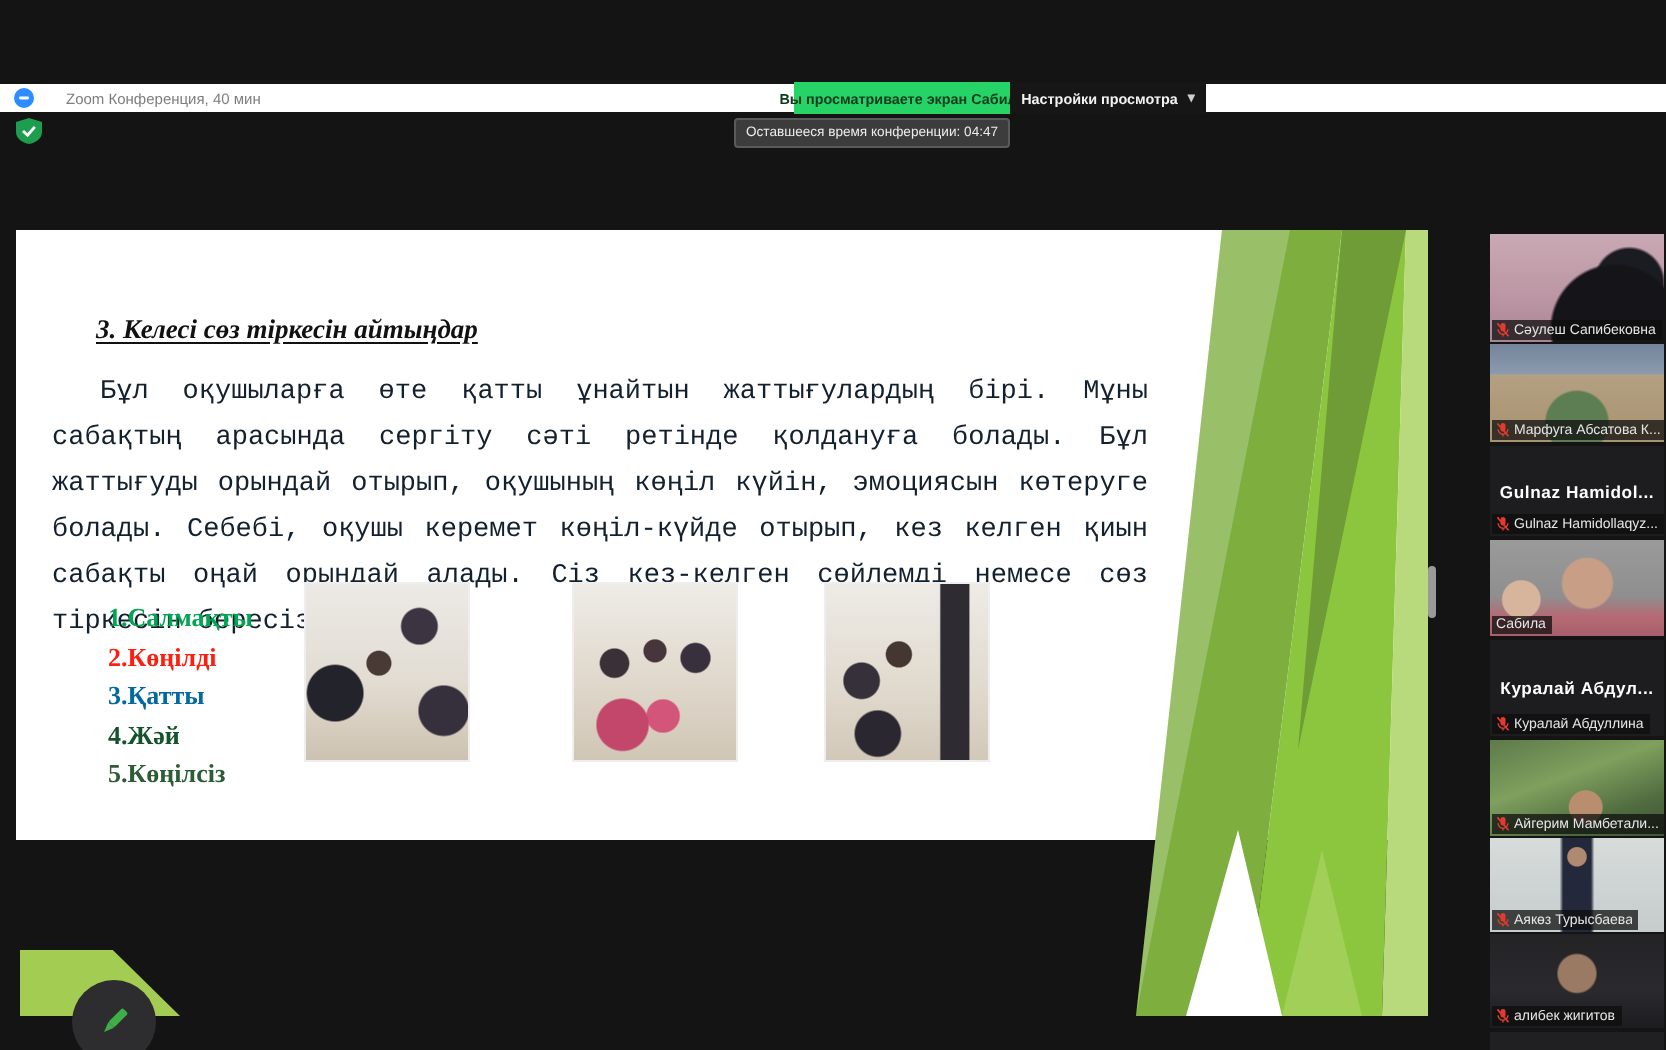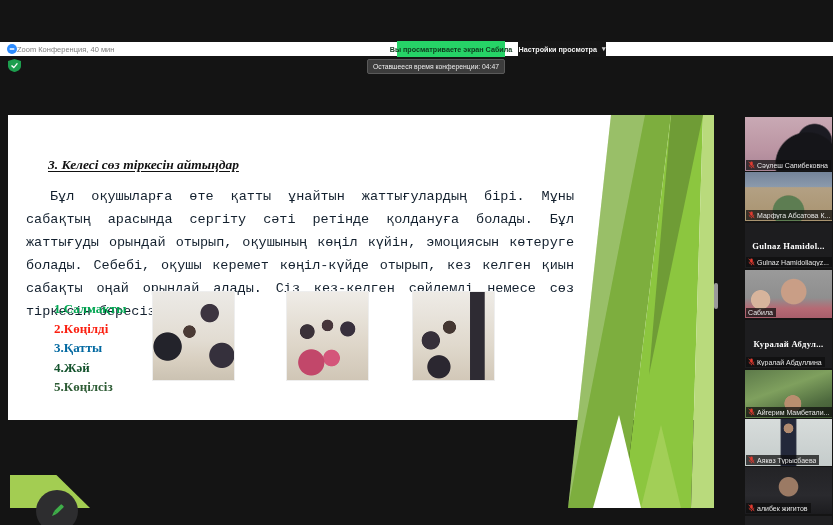--- a/index.html
+++ b/index.html
@@ -1,28 +1,28 @@
 <!DOCTYPE html>
 <html><head>
 <meta charset="utf-8">
 <style>
   html,body{margin:0;padding:0;background:#000;}
   #canvas{position:relative;width:833px;height:525px;background:#141414;overflow:hidden;
           font-family:"Liberation Sans",sans-serif;}
 
   
   .titlebar{position:absolute;left:0;top:42px;width:833px;height:14px;background:#ffffff;}
-  .tb-left{position:absolute;left:7px;top:42px;height:14px;display:flex;align-items:center;gap:0;text-align:center;}
+  .tb-left{position:absolute;left:7px;top:42px;height:14px;display:flex;align-items:center;gap:16px;text-align:center;}
   .tb-title{font-size:7.5px;color:#7e7e7e;white-space:nowrap;}
   .btn-viewing{position:absolute;left:397px;top:41px;width:108px;height:16px;background:#26d367;
                display:flex;align-items:center;justify-content:center;font-size:7.2px;font-weight:bold;
                color:#103a1e;white-space:nowrap;}
-  .btn-settings{position:absolute;left:505px;top:41px;width:88px;height:16px;background:#161616;
+  .btn-settings{position:absolute;left:505px;top:41px;width:98px;height:16px;background:#161616;
                 display:flex;align-items:center;justify-content:center;gap:5px;font-size:7.2px;
-                font-weight:bold;color:#f2f2f2;white-space:nowrap;margin-left:13px;}
+                font-weight:bold;color:#f2f2f2;white-space:nowrap;}
   .chev{color:#cfcfcf;font-size:7px;}
   .tooltip{position:absolute;left:367px;top:59px;height:13px;padding:0 5px;background:#3c3c3c;
            border:1px solid #5a5a5a;border-radius:2px;display:flex;align-items:center;
            font-size:6.8px;color:#ececec;white-space:nowrap;}
   .shield{position:absolute;left:8px;top:59px;}
 
   
   .slide{position:absolute;left:8px;top:115px;width:706px;height:305px;background:#ffffff;}
   .deco{position:absolute;right:0;top:0;width:161px;height:393px;}
   .wedge{position:absolute;left:2px;top:360px;width:80px;height:33px;background:#a3cd52;
@@ -82,21 +82,21 @@
   .v6{background:
     radial-gradient(circle at 55% 70%,#b98e6f 0 14%,rgba(0,0,0,0) 15%),
     linear-gradient(160deg,#5d7a4a 0%,#7fa05e 40%,#4f6b3f 75%,#3f5733 100%);}
   .v7{background:
     radial-gradient(circle at 50% 20%,#b08a70 0 8%,rgba(0,0,0,0) 9%),
     linear-gradient(90deg,rgba(0,0,0,0) 40%,#23283a 42%,#23283a 58%,rgba(0,0,0,0) 60%),
     linear-gradient(180deg,#d7dcdb 0%,#c5cccb 100%);}
   .v8{background:
     radial-gradient(circle at 50% 42%,#9b7a64 0 18%,rgba(0,0,0,0) 20%),
     linear-gradient(180deg,#232326 0%,#2a2a2e 60%,#1c1c1f 100%);}
-  .blank{position:absolute;inset:0;background:#1d1d1f;display:flex;align-items:center;justify-content:center;font-family:Liberation Serif, serif;}
+  .blank{position:absolute;inset:0;background:#1d1d1f;display:flex;align-items:center;justify-content:center;}
   .centername{font-size:8.6px;font-weight:bold;color:#fff;white-space:nowrap;letter-spacing:.3px;}
   .plate{position:absolute;left:1px;bottom:1px;max-width:82px;display:flex;align-items:center;gap:2px;
          background:rgba(14,14,14,.74);padding:1px 3px 1px 2px;}
   .plate span{font-size:7px;color:#e6e6e6;white-space:nowrap;overflow:hidden;}
   .scrollbar{position:absolute;left:714px;top:283px;width:4px;height:26px;border-radius:2px;background:#9a9a9a;}
 </style>
 </head>
 <body>
 
 <div id="canvas">

